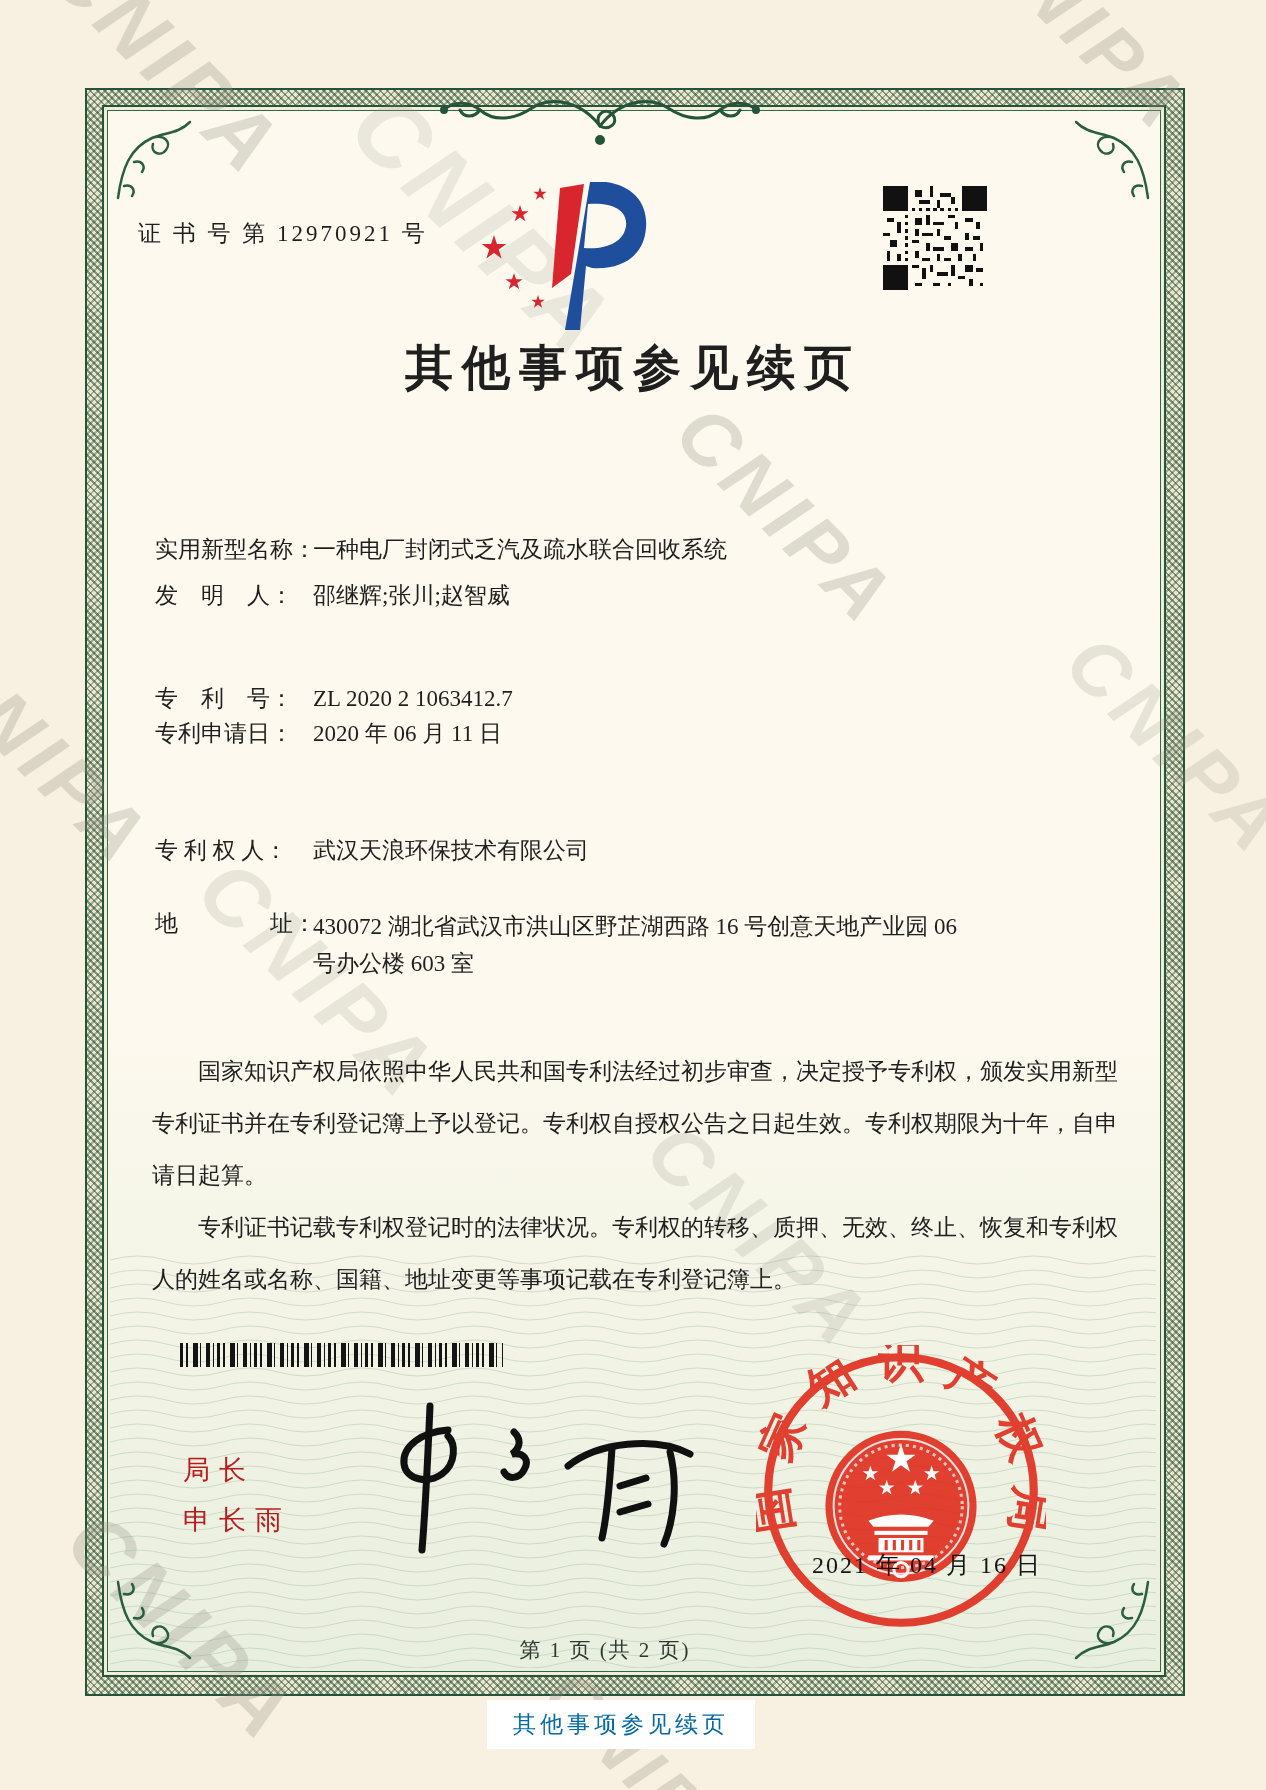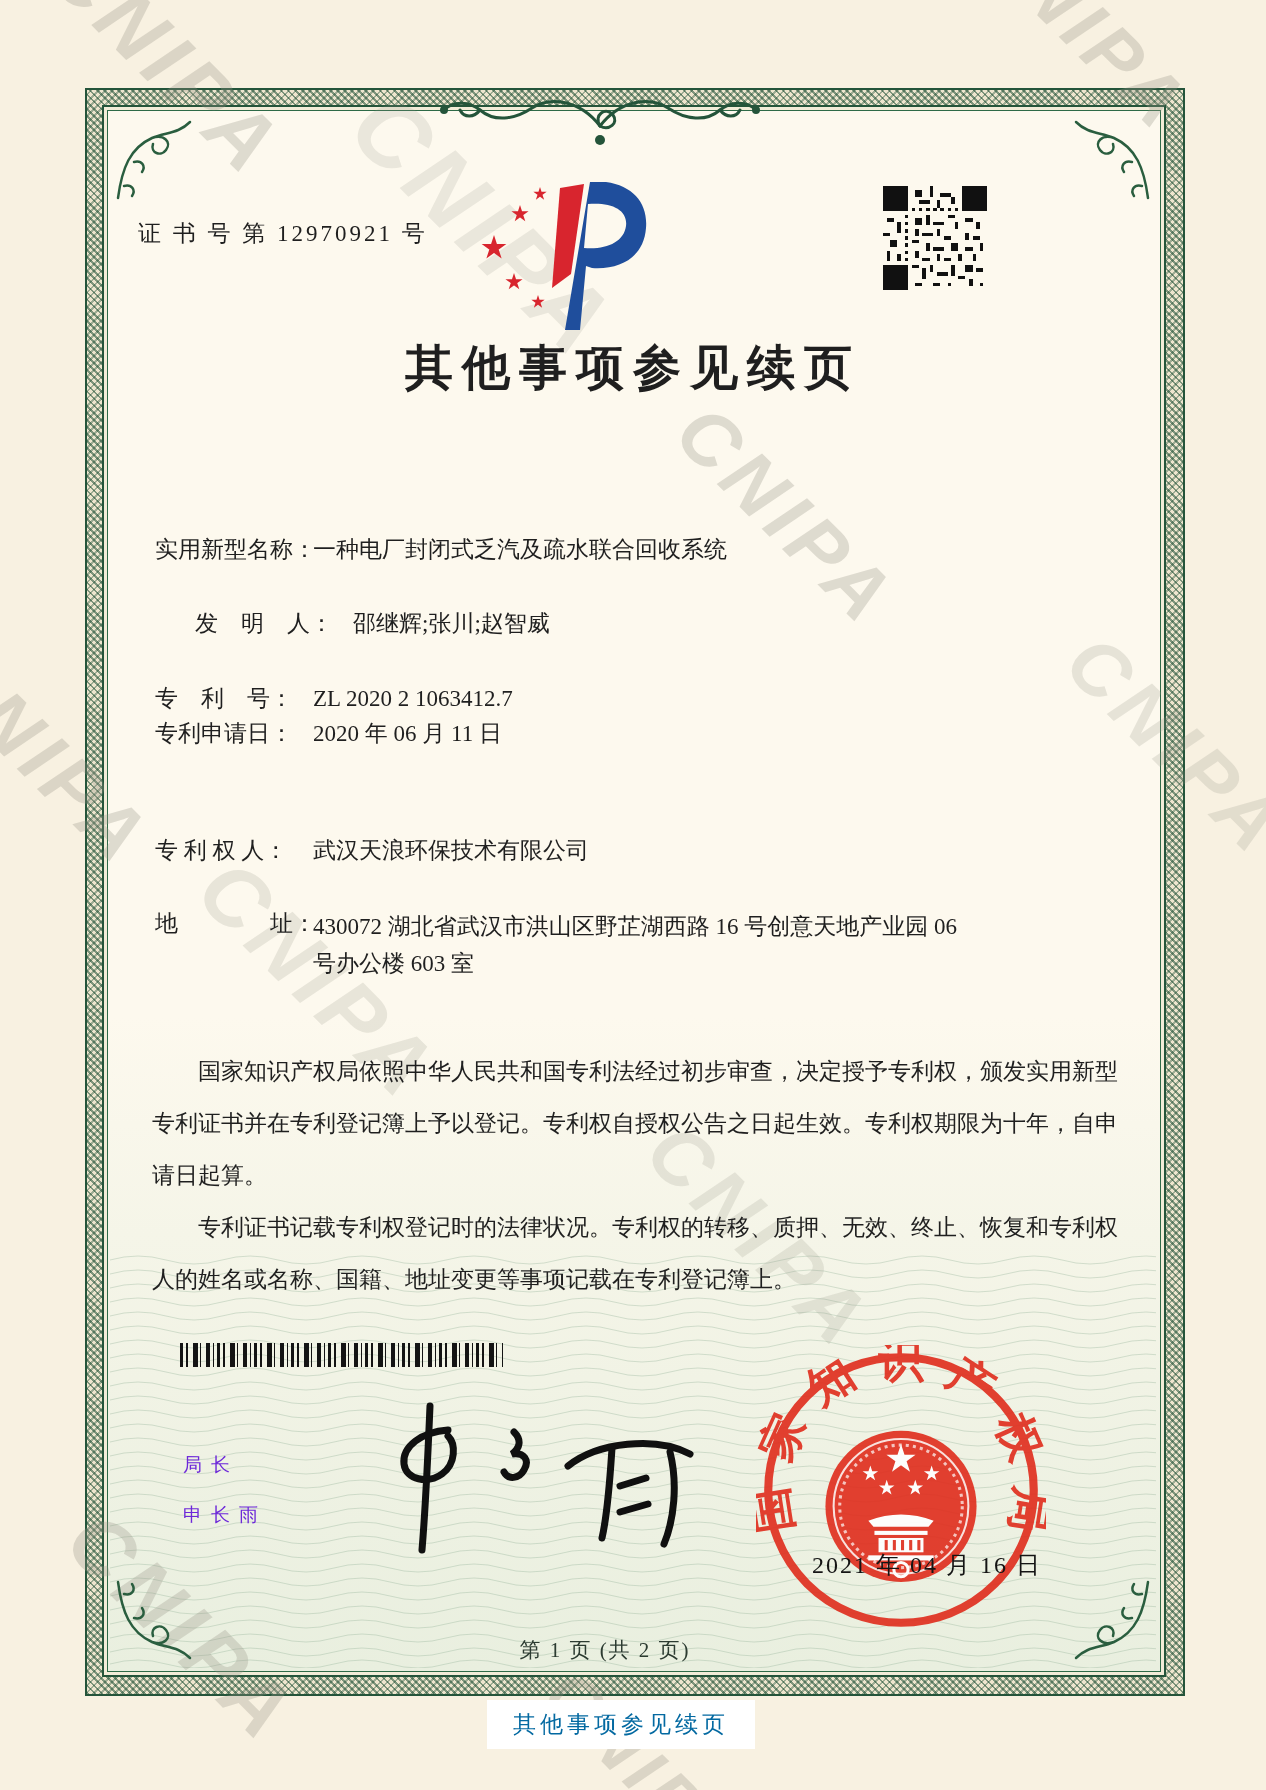--- a/index.html
+++ b/index.html
@@ -53,21 +53,21 @@
   .paras p{margin:0;text-indent:2em;}
 
   .barcode{left:180px;top:1343px;width:323px;height:24px;
     background:repeating-linear-gradient(90deg,
       #141414 0 3px,transparent 3px 6px,#141414 6px 8px,transparent 8px 13px,
       #141414 13px 18px,transparent 18px 20px,#141414 20px 21px,transparent 21px 26px,
       #141414 26px 30px,transparent 30px 33px,#141414 33px 34px,transparent 34px 37px);
   }
 
   .officer{font-family:"Liberation Sans","DejaVu Sans",sans-serif;
-    font-size:19px;letter-spacing:9px;color:#6d28d9;}
+    font-size:27px;letter-spacing:9px;color:#b91c1c;}
 
   .seal-date{left:792px;top:1549px;width:270px;text-align:center;
     font-size:24px;letter-spacing:2px;color:#141414;z-index:6;}
 
   .page-footer{left:430px;top:1636px;width:350px;text-align:center;
     font-size:21px;letter-spacing:2px;color:#2c3b31;}
 
   .note-box{left:487px;top:1700px;background:#ffffff;padding:9px 26px;
     font-size:23px;letter-spacing:4px;color:#0369a1;}
 
@@ -238,21 +238,21 @@
       <rect x="24" y="26" width="1" height="2"></rect>
         <rect x="27" y="27" width="1" height="1"></rect>
     </g>
   </svg>
 
   <div class="abs title">其他事项参见续页</div>
 
   <div class="abs field" style="top:534px;">
     <span class="lbl">实用新型名称：</span><span class="val">一种电厂封闭式乏汽及疏水联合回收系统</span>
   </div>
-  <div class="abs field" style="top:608px;margin-left:40px;">
+  <div class="abs field" style="top:580px;">
     <span class="lbl">发　明　人：</span><span class="val">邵继辉;张川;赵智威</span>
   </div>
   <div class="abs field" style="top:683px;">
     <span class="lbl">专　利　号：</span><span class="val">ZL 2020 2 1063412.7</span>
   </div>
   <div class="abs field" style="top:718px;">
     <span class="lbl">专利申请日：</span><span class="val">2020 年 06 月 11 日</span>
   </div>
   <div class="abs field" style="top:835px;">
     <span class="lbl">专 利 权 人：</span><span class="val">武汉天浪环保技术有限公司</span>

